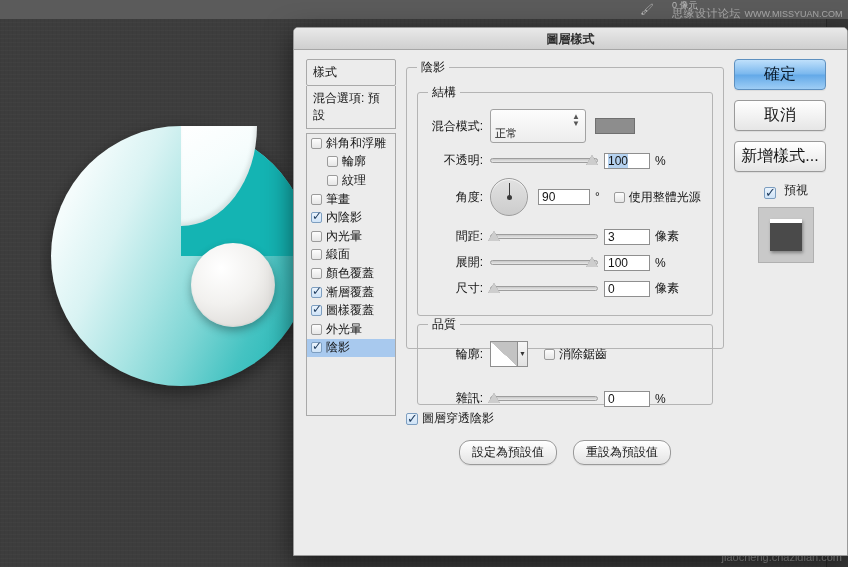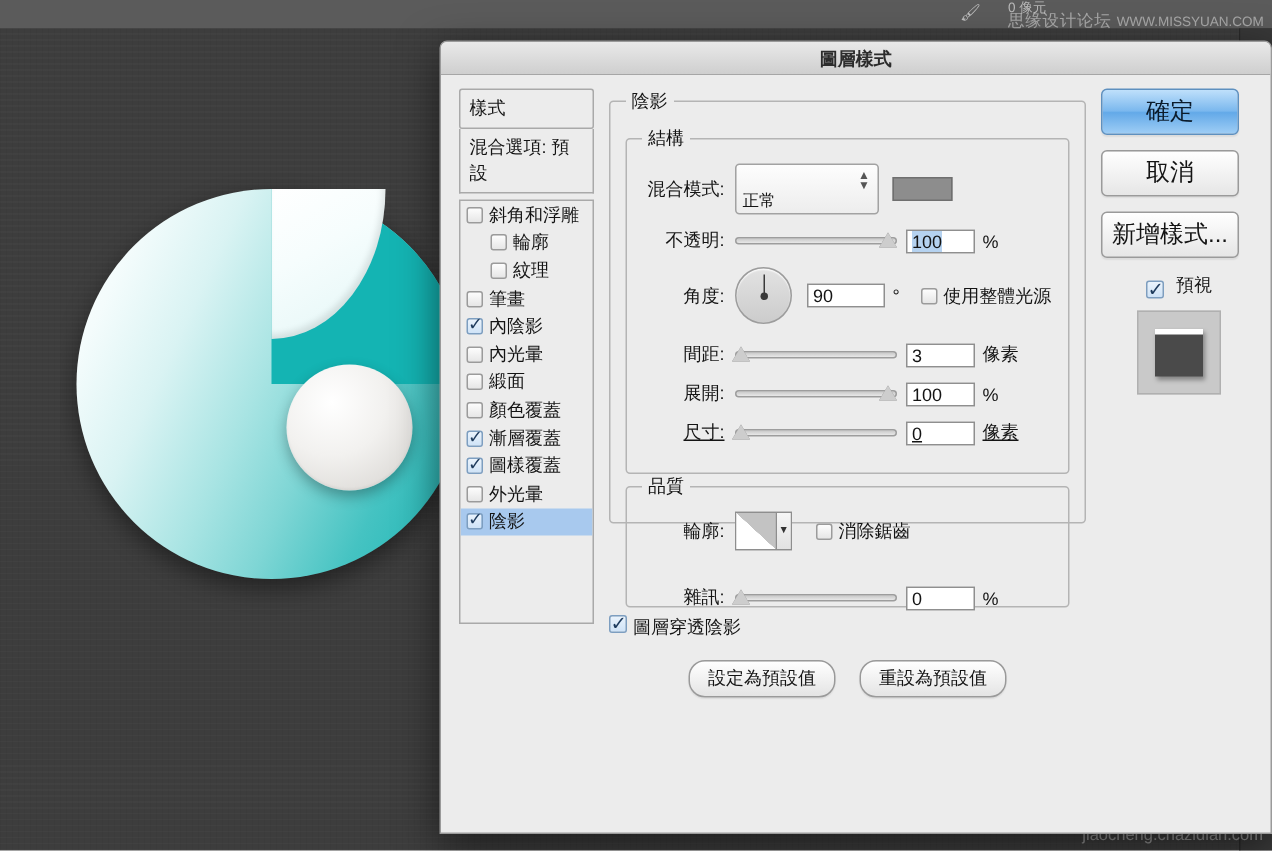--- a/index.html
+++ b/index.html
@@ -268,21 +268,21 @@
     border-right: 1px solid #8e8e8e;
   }
   .contour-drop {
     width: 9px; text-align: center; font-size: 7px;
     background: linear-gradient(#f6f6f6,#e2e2e2);
     line-height: 24px; color: #333;
   }
 
   .knockout-row {
     position: absolute; left: 112px; top: 360px;
-    display: flex; align-items: flex-start; font-size: 12px;
+    display: flex; align-items: center; font-size: 12px;
   }
   .preset-row {
     position: absolute; left: 112px; top: 390px;
     width: 318px; display: flex; justify-content: center; gap: 16px;
   }
   .btn {
     border: 1px solid #9a9a9a; border-radius: 11px;
     background: linear-gradient(#ffffff,#e4e4e4);
     font-size: 12px; font-family: inherit;
     padding: 3px 12px; color: #141414;
@@ -489,21 +489,21 @@
             <div class="row">
               <span class="lbl">展開:</span>
               <div class="slider">
                 <div class="track"></div>
                 <div class="knob" style="left:96px"></div>
               </div>
               <input class="num" value="100" style="">
               <span class="unit">%</span>
             </div>
 
-            <div class="row" style="margin-bottom:0;text-decoration:underline;">
+            <div class="row" style="margin-bottom:0;">
               <span class="lbl">尺寸:</span>
               <div class="slider">
                 <div class="track"></div>
                 <div class="knob" style="left:-2px"></div>
               </div>
               <input class="num" value="0" style="">
               <span class="unit">像素</span>
             </div>
           </fieldset>
 

